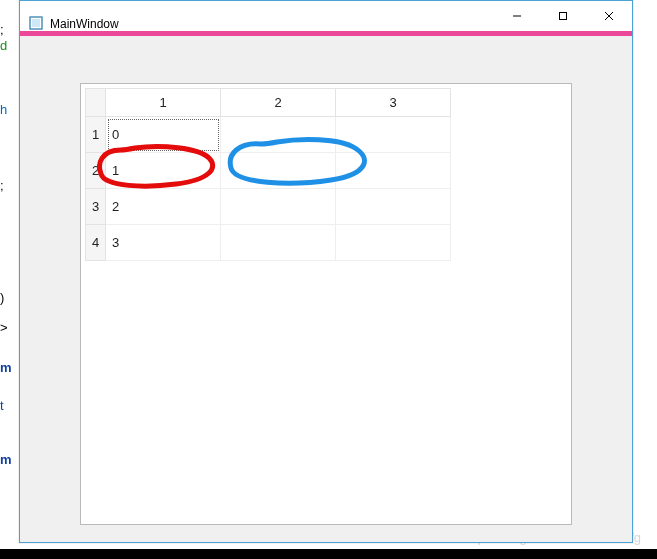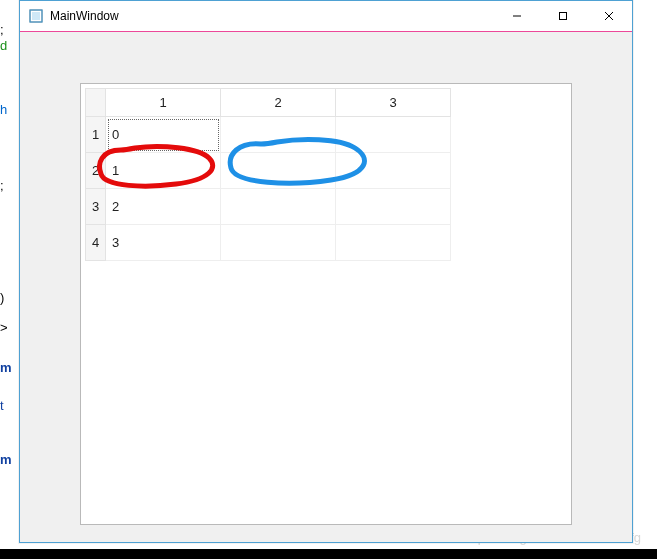--- a/index.html
+++ b/index.html
@@ -5,21 +5,21 @@
   html,body{margin:0;padding:0;font-family:"Segoe UI","Microsoft YaHei",Tahoma,sans-serif;font-size:13px;background:#fff;color:#000;}
   .desktop{position:relative;width:657px;height:559px;background:#fff;overflow:hidden;}
   
   .bgfrag{position:absolute;left:0;font-size:13px;line-height:16px;pointer-events:none;}
   
   .bottom-strip{position:absolute;left:0;right:0;bottom:0;height:10px;background:#000;}
   
   .watermark{position:absolute;right:16px;bottom:14px;font-size:13px;color:#d7d7d7;pointer-events:none;}
   
   .win{position:absolute;left:19px;top:0;width:612px;height:541px;background:#f0f0f0;border:1px solid #4ea1d3;box-shadow:0 0 0 1px rgba(0,0,0,.05);}
-  .titlebar{height:30px;background:#fff;display:flex;align-items:center;border-bottom:1px solid #ec4899;}
+  .titlebar{height:30px;background:#fff;display:flex;align-items:flex-end;border-bottom:5px solid #ec4899;}
   .win-icon{width:16px;height:16px;margin:0 6px 0 8px;flex:0 0 auto;}
   .win-title{flex:1 1 auto;font-size:12px;color:#000;}
   .win-btns{display:flex;height:100%;}
   .win-btn{width:46px;display:flex;align-items:center;justify-content:center;}
   .win-btn svg{width:10px;height:10px;}
   .client{position:absolute;left:8px;right:8px;top:38px;bottom:8px;}
   .frame{position:absolute;left:52px;top:44px;width:490px;height:440px;background:#fff;border:1px solid #b9b9b9;}
   
   .tbl{position:absolute;left:4px;top:4px;border-collapse:collapse;}
   .tbl th,.tbl td{font-weight:400;font-size:13px;color:#222;box-sizing:border-box;}

